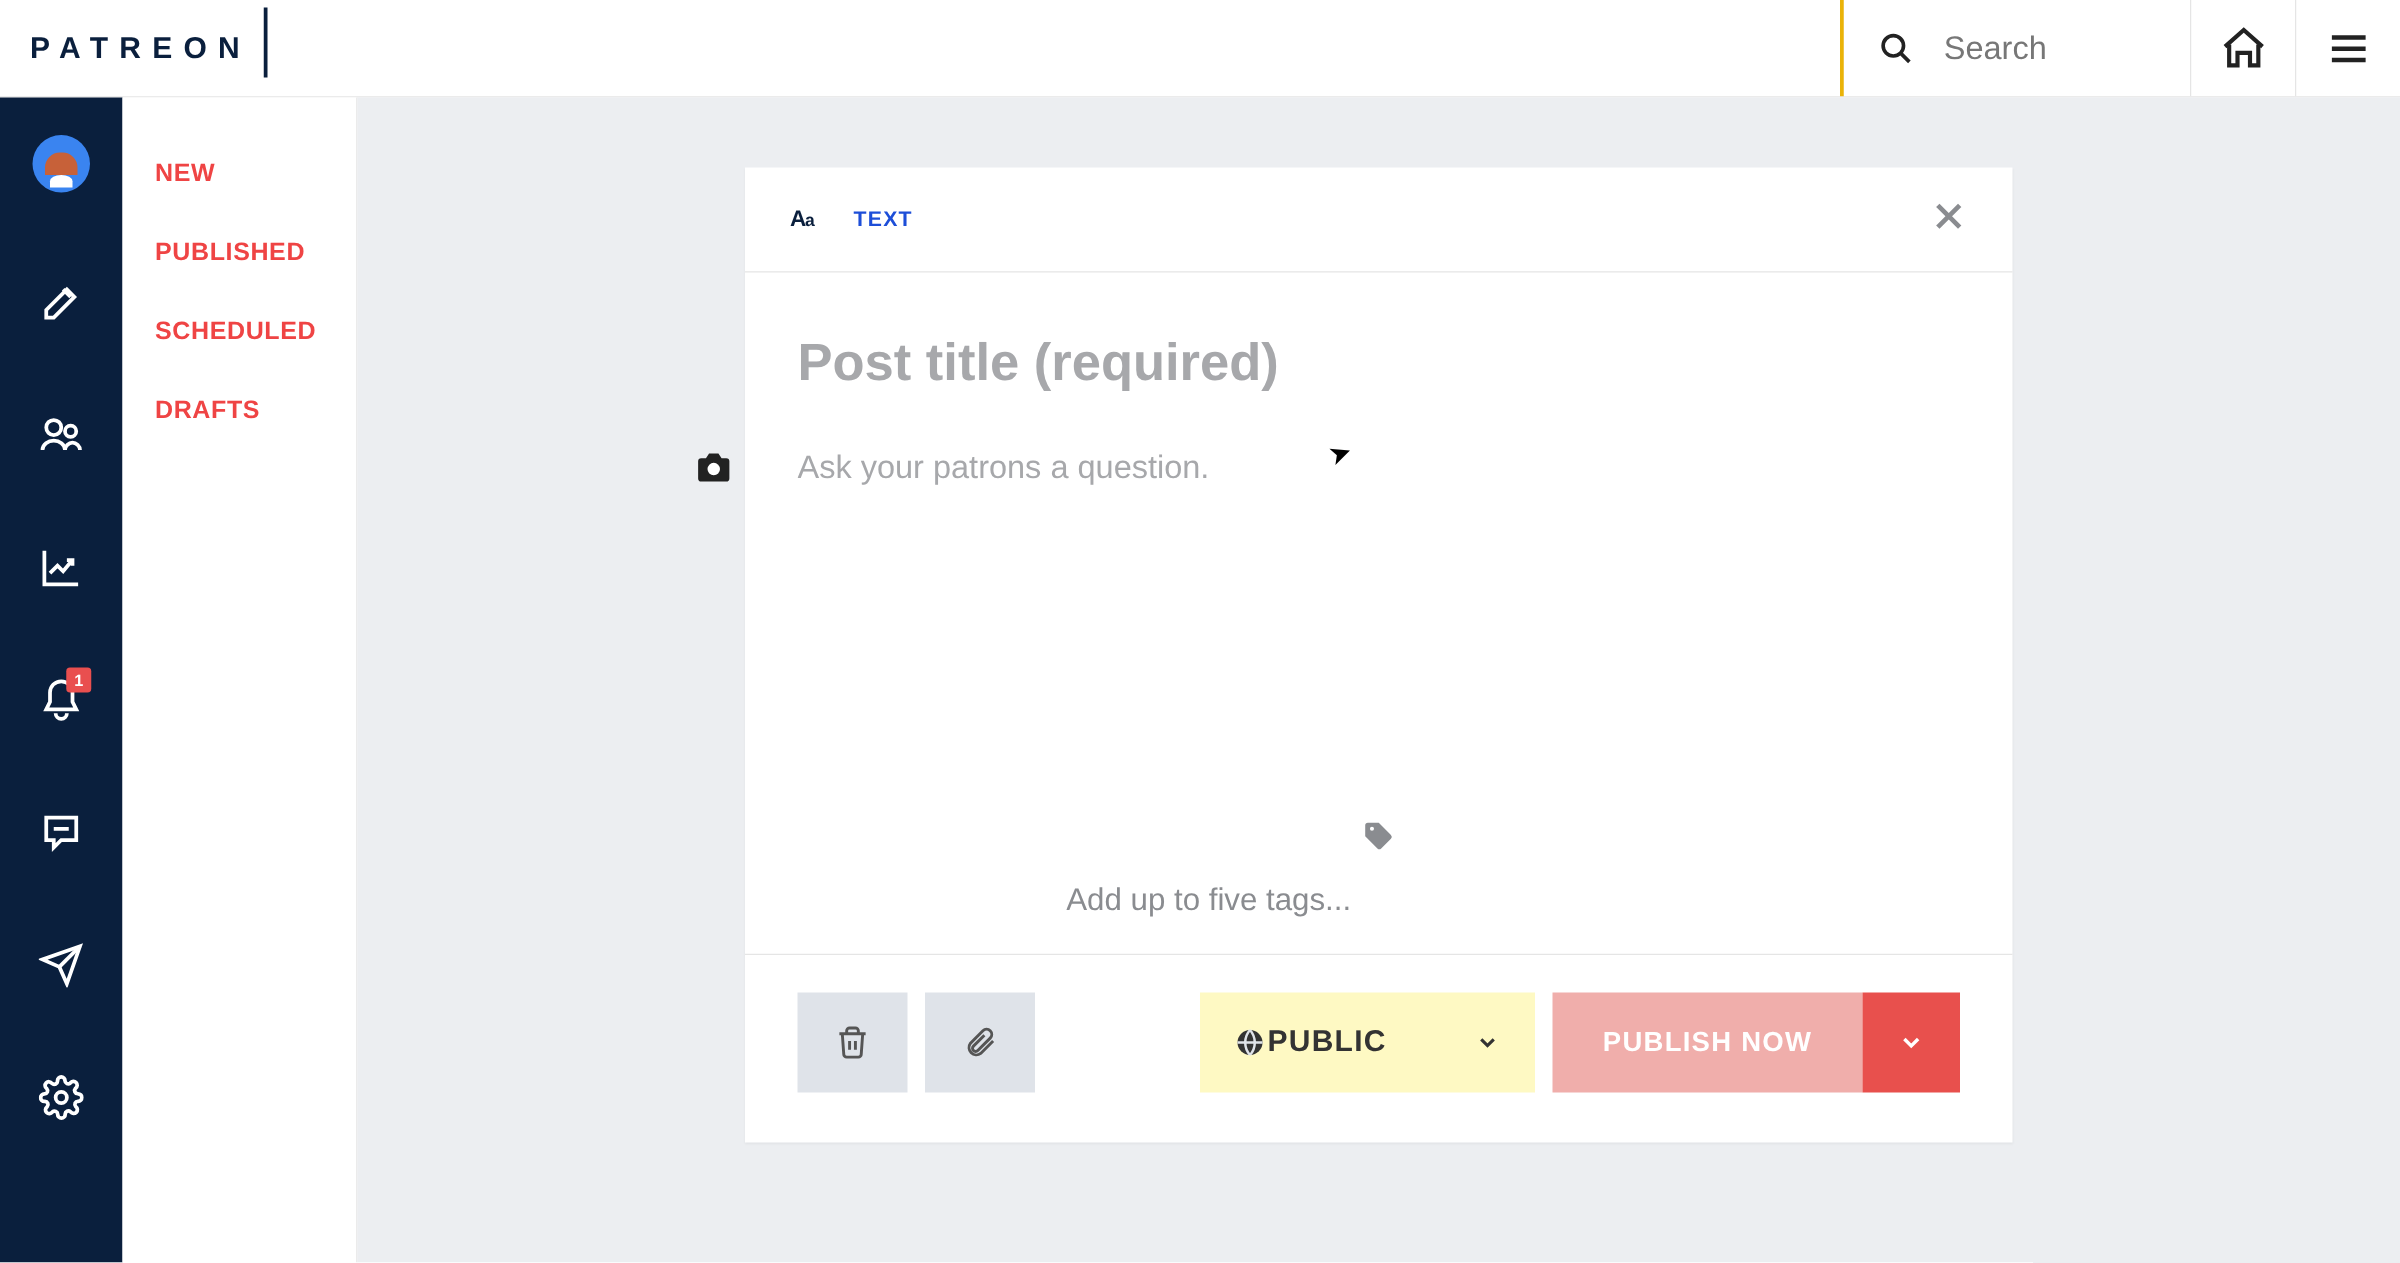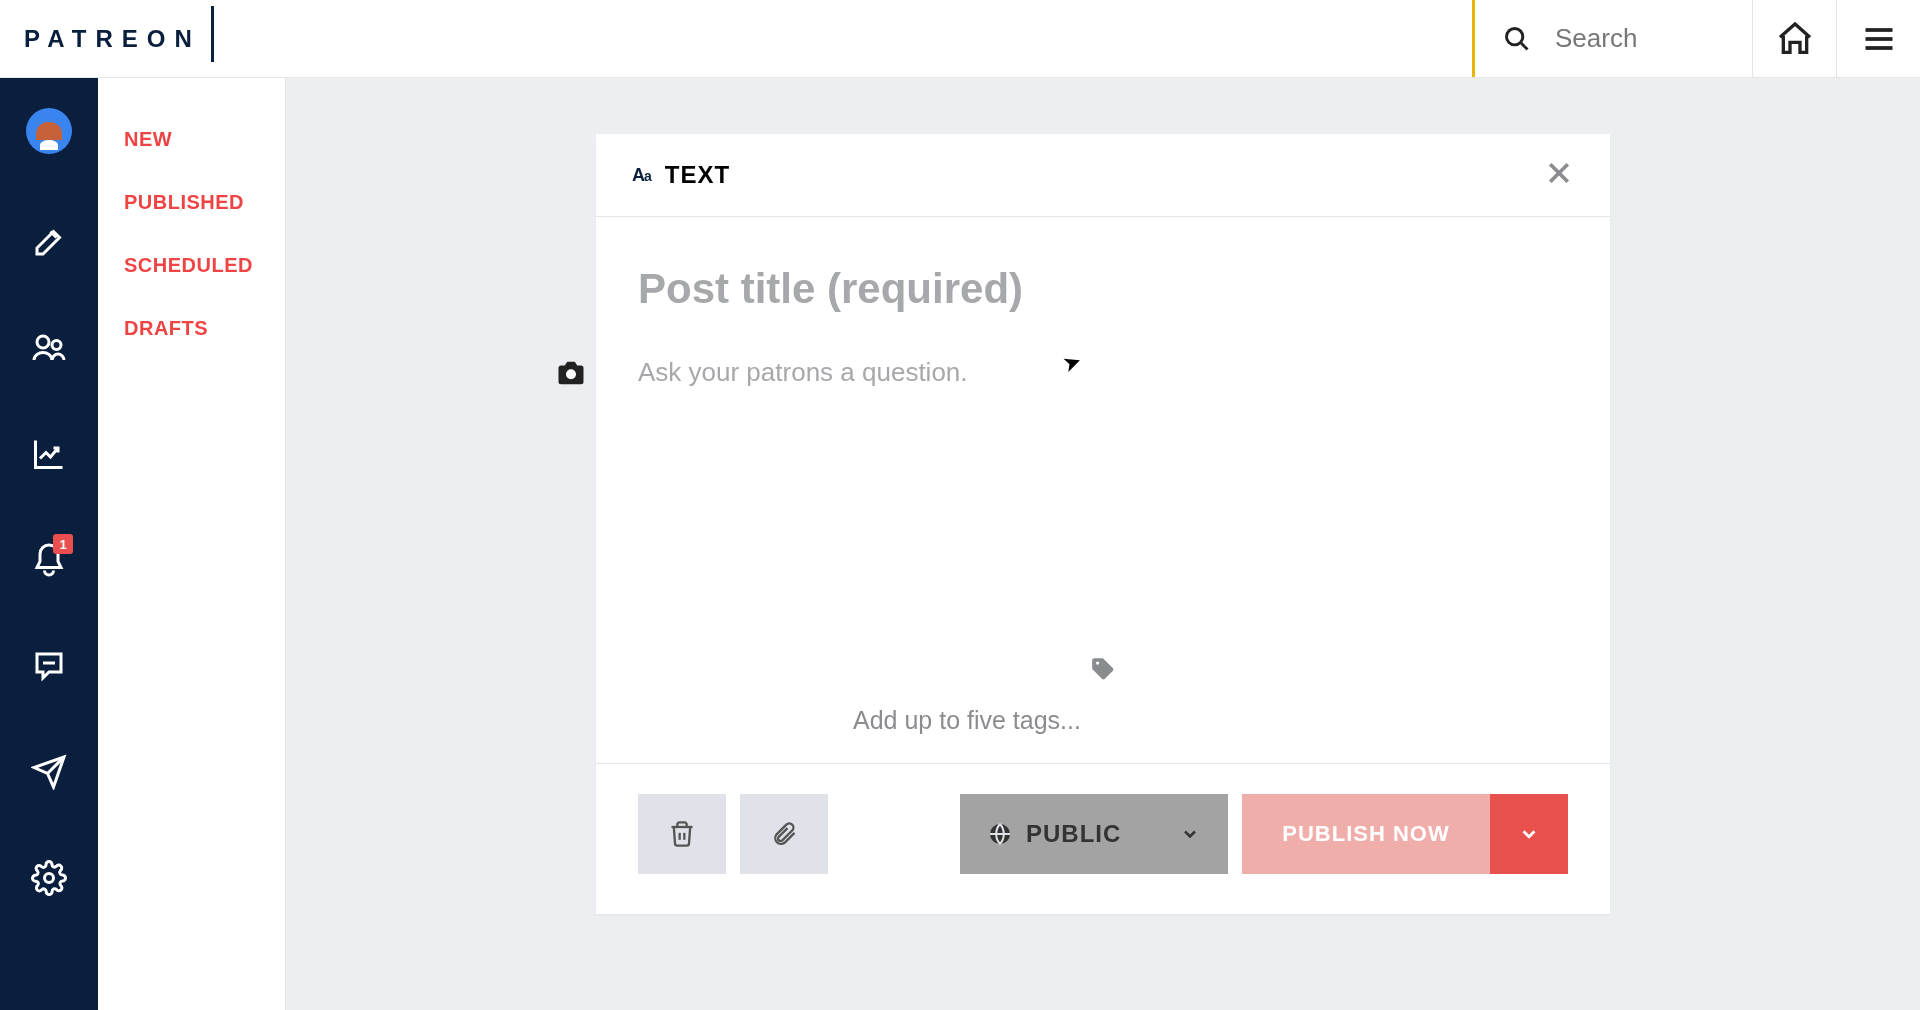--- a/index.html
+++ b/index.html
@@ -171,25 +171,25 @@
   border-bottom: 1px solid #e5e5e5;
 }
 .card-header .aa {
   font-weight: 800;
   font-size: 18px;
   color: #0a1f3d;
   letter-spacing: -1px;
 }
 .card-header .aa span:last-child { font-size: 14px; }
 .card-header .type-label {
-  margin-left: 14px;
+  margin-left: 32px;
   font-weight: 800;
-  font-size: 24px;
+  font-size: 17px;
   letter-spacing: 1px;
-  color: #000000;
+  color: #1d4ed8;
 }
 .card-header .close {
   margin-left: auto;
   cursor: pointer;
 }
 
 .card-body {
   flex: 1;
   padding: 48px 42px 20px 42px;
   position: relative;
@@ -251,25 +251,25 @@
 }
 .footer-btn-sq {
   width: 88px; height: 80px;
   background: #dfe3e9;
   display: flex; align-items: center; justify-content: center;
   cursor: pointer;
 }
 .visibility-btn {
   margin-left: auto;
   height: 80px;
-  background: #a3a3a3;
+  background: #fef9c3;
   display: flex;
   align-items: center;
   padding: 0 28px;
-  gap: 14px;
+  gap: 2px;
   cursor: pointer;
   width: 268px;
 }
 .visibility-btn .label {
   font-size: 24px;
   font-weight: 700;
   color: #333;
   letter-spacing: 1px;
   flex: 1;
 }

